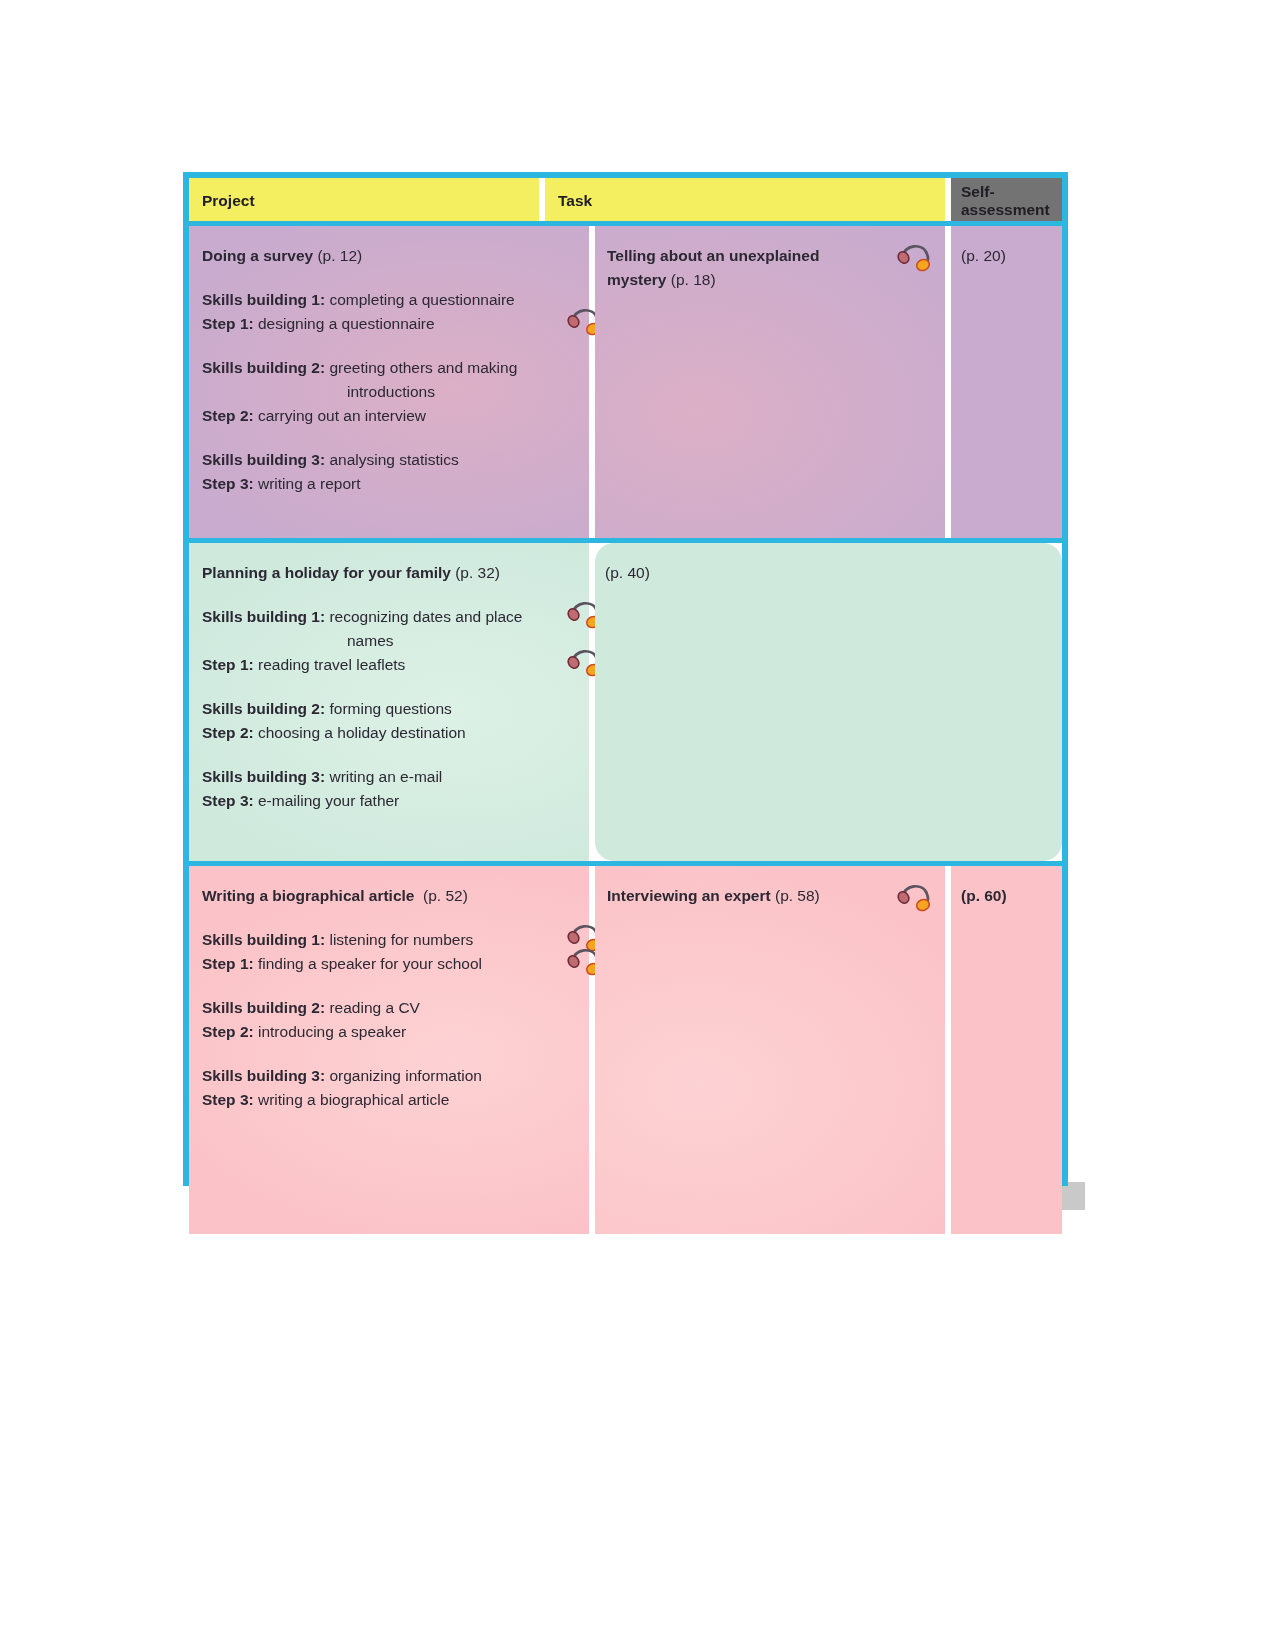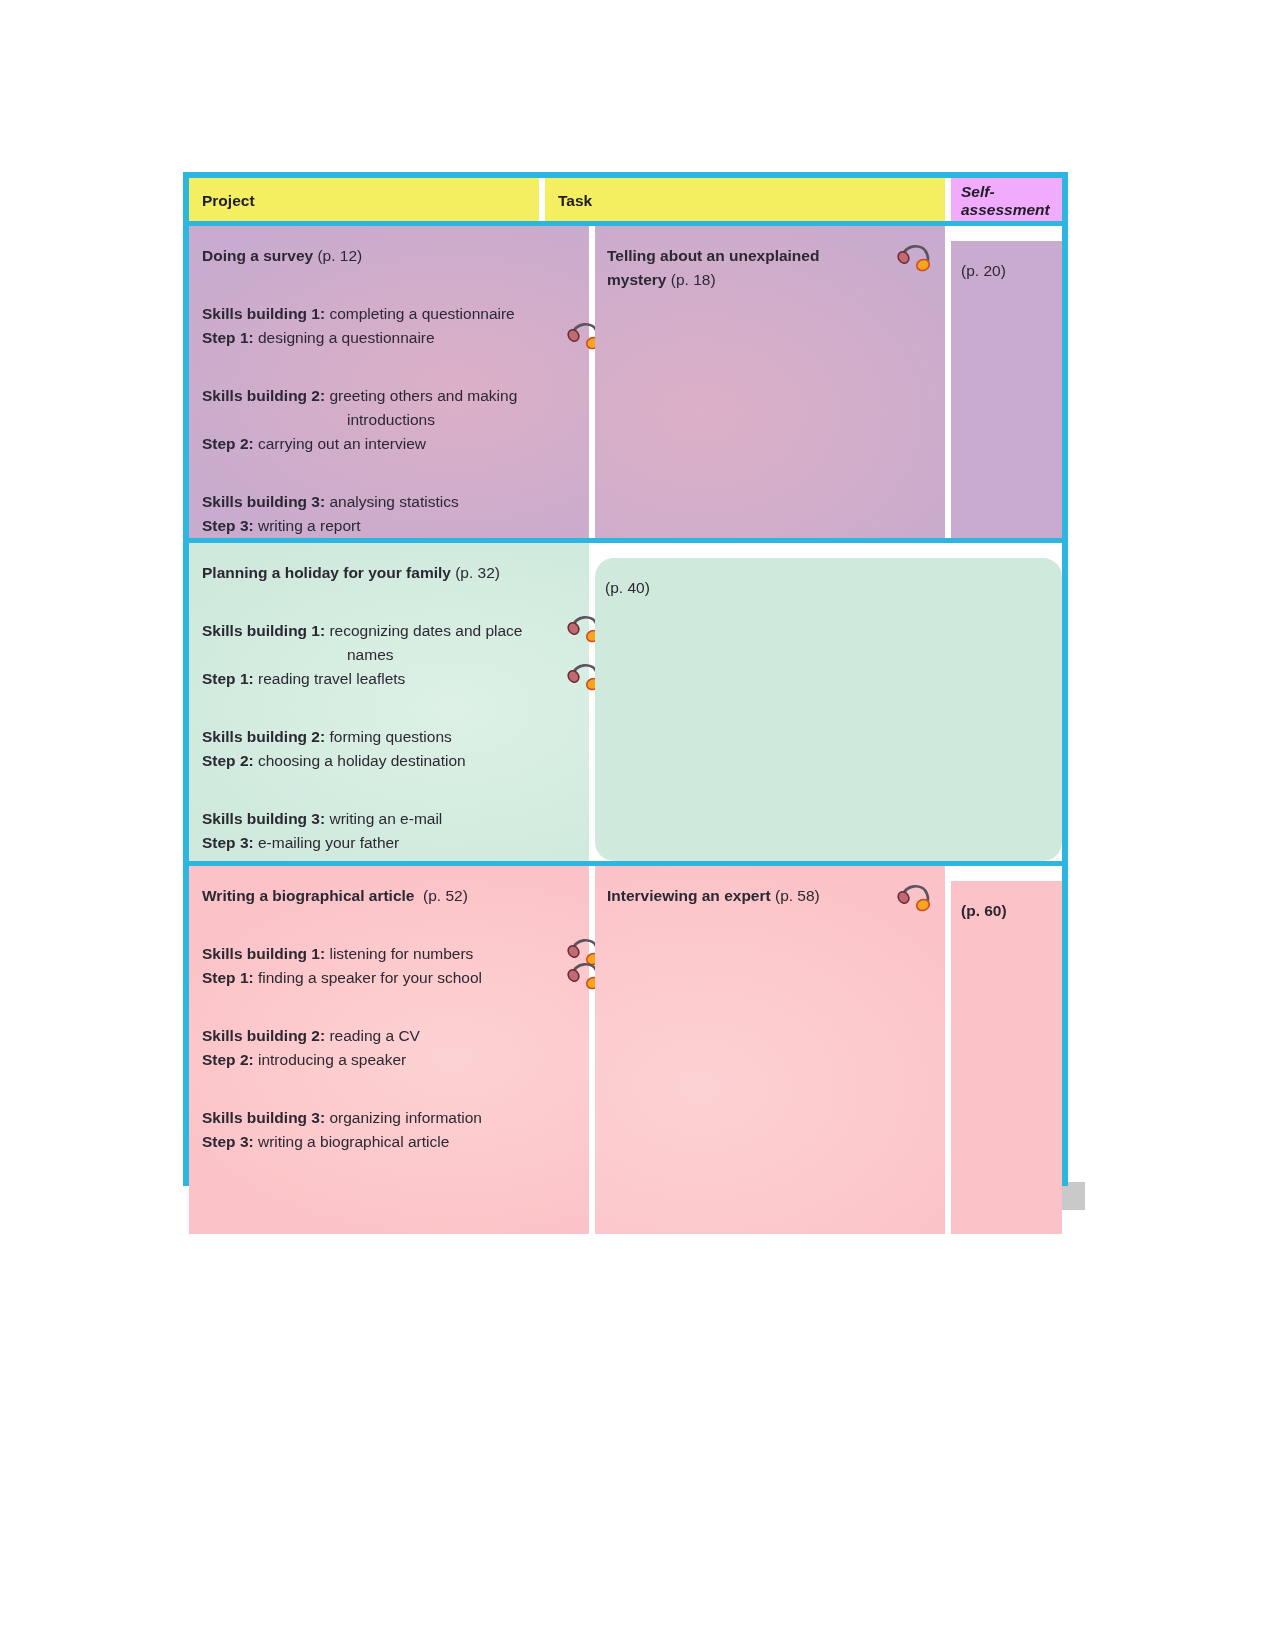--- a/index.html
+++ b/index.html
@@ -24,23 +24,23 @@
   .c-self{width:111px;flex:1 1 111px;}
   
   .hrow{height:43px;}
   .hcell{display:flex;align-items:center;font-weight:bold;font-size:15.5px;line-height:18px;color:#201d24;}
   .hcell.c-task,.hcell.c-proj{padding:2px 10px 0 13px;}
   .hcell.c-self{padding:2px 6px 0 10px;}
   
   .body-cell{font-size:15.5px;line-height:24px;}
   .c-task.body-cell{padding:18px 0 0 13px;}
   .c-proj.body-cell{padding:18px 10px 0 12px;}
-  .c-self.body-cell{padding:18px 0 0 10px;margin-top:15px;}
+  .c-self.body-cell{padding:18px 0 0 10px;}
   .block{margin:0;}
-  .block + .block{margin-top:34px;}
+  .block + .block{margin-top:20px;}
   .line{position:relative;white-space:pre;}
   .line .seg{white-space:pre;}
   .seg.b{font-weight:bold;}
   .line.indent{padding-left:145px;}
   .hp{position:absolute;top:-6px;width:38px;height:32px;}
   .hp.task-ic{right:-14px;}
   .hp.proj-ic{right:2px;top:-2px;}
 </style>
 </head>
 <body>
@@ -48,21 +48,21 @@
 <div id="shadow"></div>
 
 <div id="book-table">
   <div class="trow hrow">
     <div class="cell hcell c-proj" style="background: rgb(244, 239, 96);">
       <span>Project</span>
     </div>
     <div class="cell hcell c-task" style="background: rgb(244, 239, 96);">
       <span>Task</span>
     </div>
-    <div class="cell hcell c-self" style="background: #f0abfc; font-style: italic;">
+    <div class="cell hcell c-self" style="background: #737373;">
       <span>Self-assessment</span>
     </div>
   </div>
 
 <div class="trow" style="height: 312px;">
       <div class="cell body-cell c-task" style="background: radial-gradient(430px 260px at 66% 52%, rgb(220, 176, 198) 0%, rgb(200, 171, 206) 72%);">
         <div class="block">
           <div class="line"><span class="seg b">Doing a survey</span><span class="seg n"> (p. 12)</span></div>
         </div>
         <div class="block">

